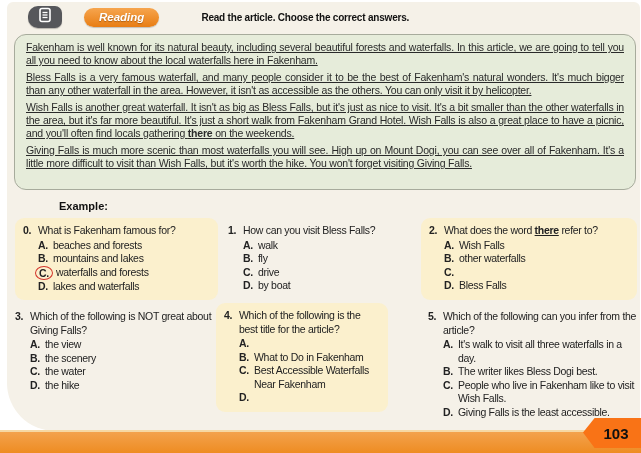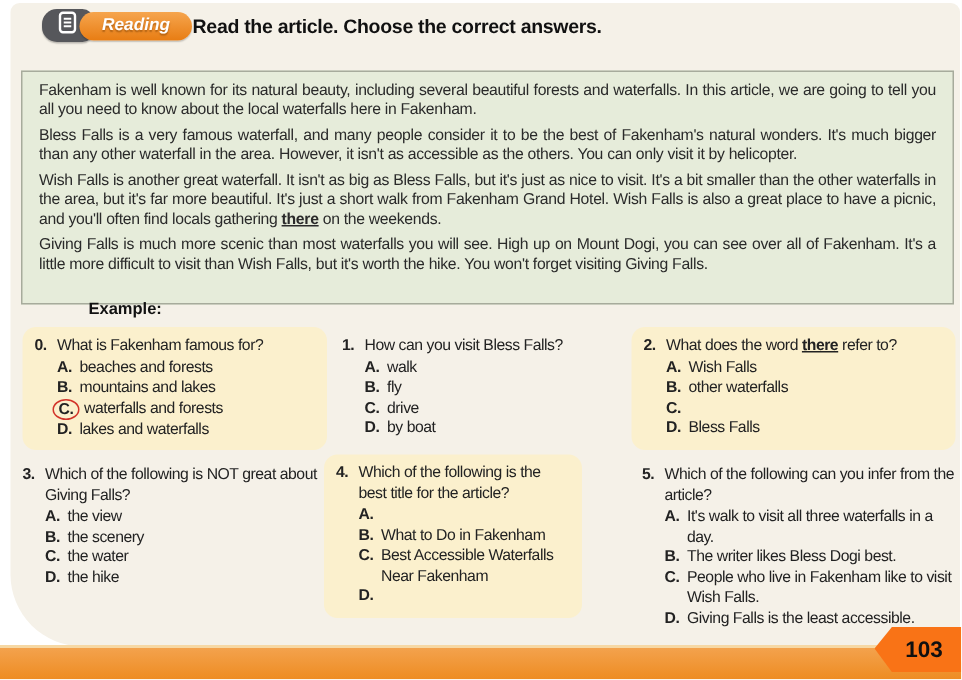--- a/index.html
+++ b/index.html
@@ -2,32 +2,32 @@
 <html><head>
 <meta charset="utf-8">
 <style>
   html,body{margin:0;padding:0;background:#ffffff;}
   .page{position:relative;width:641px;height:453px;background:#ffffff;overflow:hidden;
         font-family:"Liberation Sans","DejaVu Sans",sans-serif;color:#222;}
   .card{position:absolute;left:7px;top:2px;right:1px;bottom:22px;background:#f5f1e8;
         border-radius:6px 6px 10px 48px;}
 
   
-  .header{position:absolute;left:28px;top:5px;display:flex;align-items:center;height:24px;}
+  .header{position:absolute;left:28px;top:5px;display:flex;align-items:center;height:24px;gap:31px;}
   .icon-chip{width:34px;height:22px;background:#56575b;border-radius:10px 7px 7px 10px;
              display:flex;align-items:center;justify-content:center;box-shadow:0 1px 1px rgba(0,0,0,.25);}
   .badge{margin-left:-9px;background:linear-gradient(#f6a54e,#e87d13);border-radius:12px;
          padding:3px 15px 4px;color:#fff;font-weight:bold;font-style:italic;font-size:11.5px;
          text-shadow:0 1px 1px rgba(120,60,0,.5);box-shadow:0 1px 1px rgba(0,0,0,.2);}
-  .instruction{font-weight:bold;font-size:13px;color:#111;letter-spacing:-.2px;}
-
-  
-  .article{position:absolute;left:14px;top:47px;width:598px;background:#e6ecda;
-           border:1.5px solid #a7ab9c;border-radius:0;padding:6px 11px 7px;
-           font-size:10.5px;line-height:13px;text-align:justify;color:#2a2a2a;letter-spacing:-.2px;}
+  .instruction{margin-left:11px;font-weight:bold;font-size:10px;color:#111;letter-spacing:-.2px;}
+
+  
+  .article{position:absolute;left:14px;top:34px;width:598px;background:#e6ecda;
+           border:1.5px solid #a7ab9c;border-radius:12px;padding:6px 11px 7px;
+           font-size:10.5px;line-height:13px;text-align:justify;color:#2a2a2a;letter-spacing:-.2px;text-decoration:underline;}
   .article p{margin:0 0 4px;}
   .article p:last-child{margin-bottom:12px;}
   .bold-word{font-weight:bold;text-decoration:underline;}
 
   .example{position:absolute;left:19px;top:200px;font-weight:bold;font-size:11px;color:#111;margin-left:40px;}
 
   
   .q{position:absolute;font-size:10.5px;line-height:13.5px;letter-spacing:-.3px;color:#222;}
   .q.boxed{background:#fbf0cd;border-radius:9px;}
   .q .inner{padding:6px 8px 7px;}

